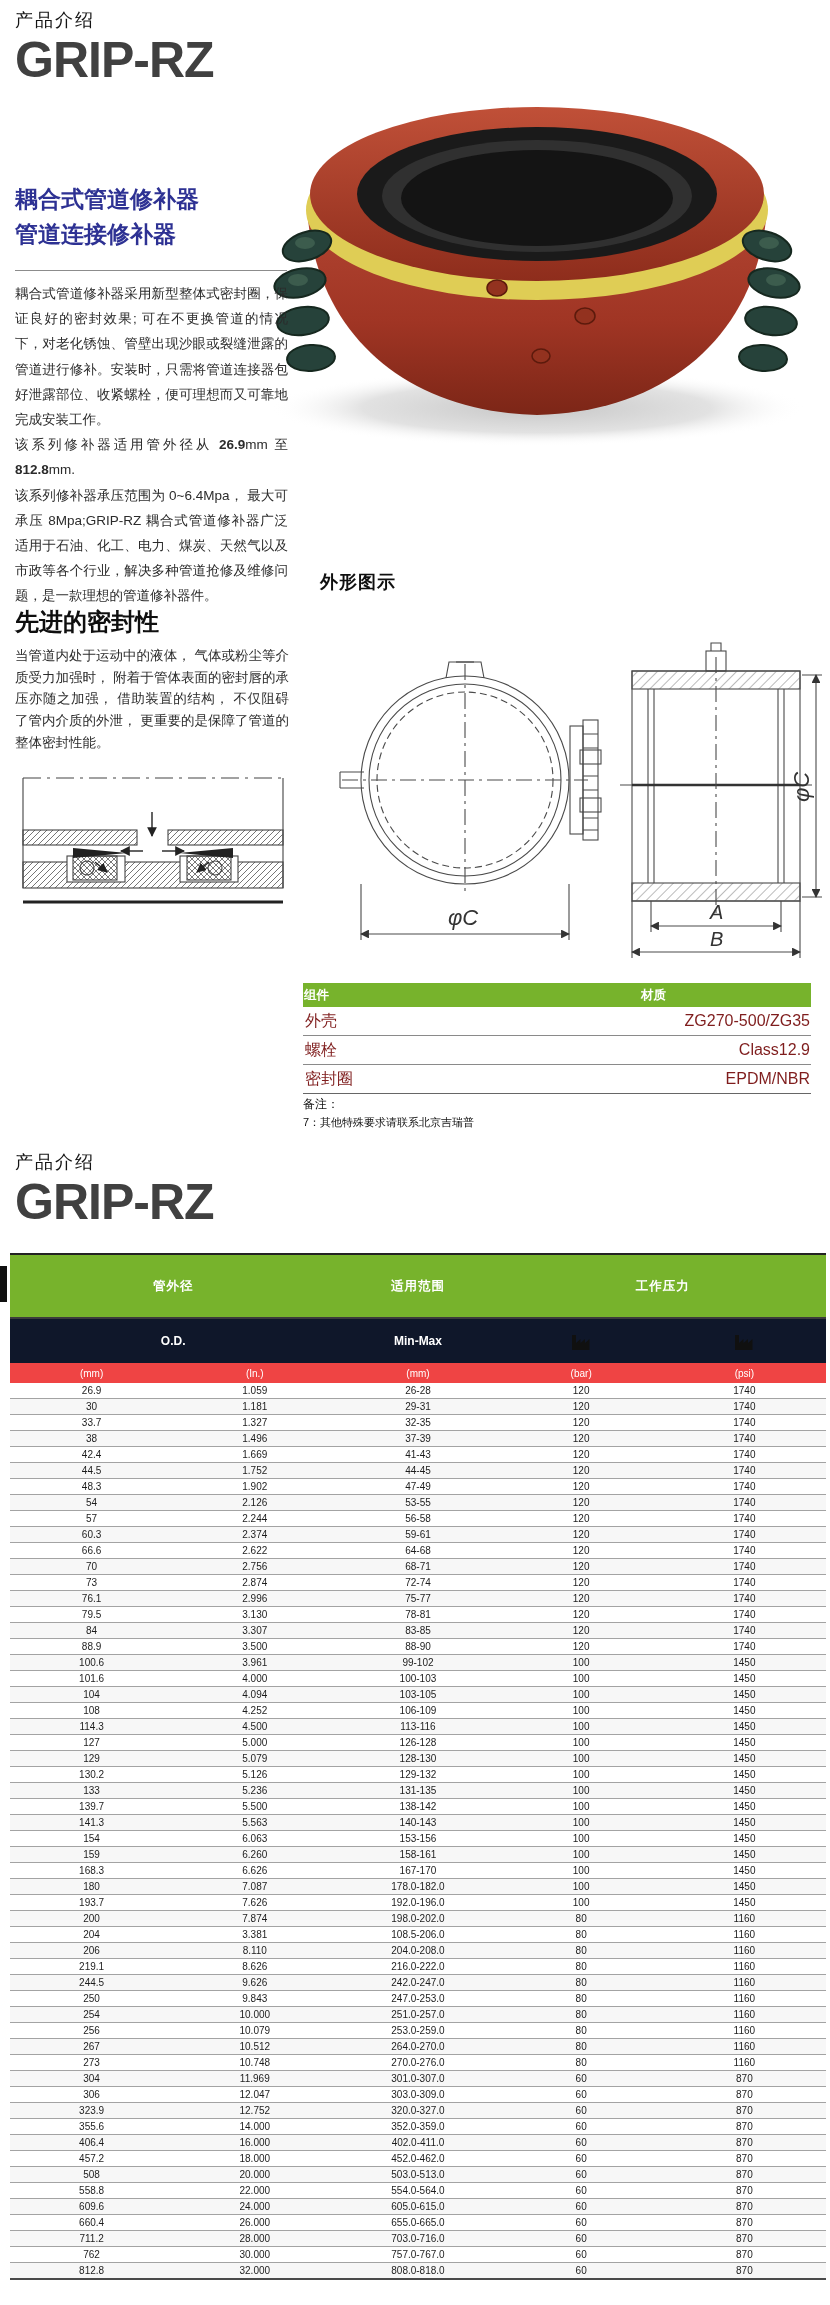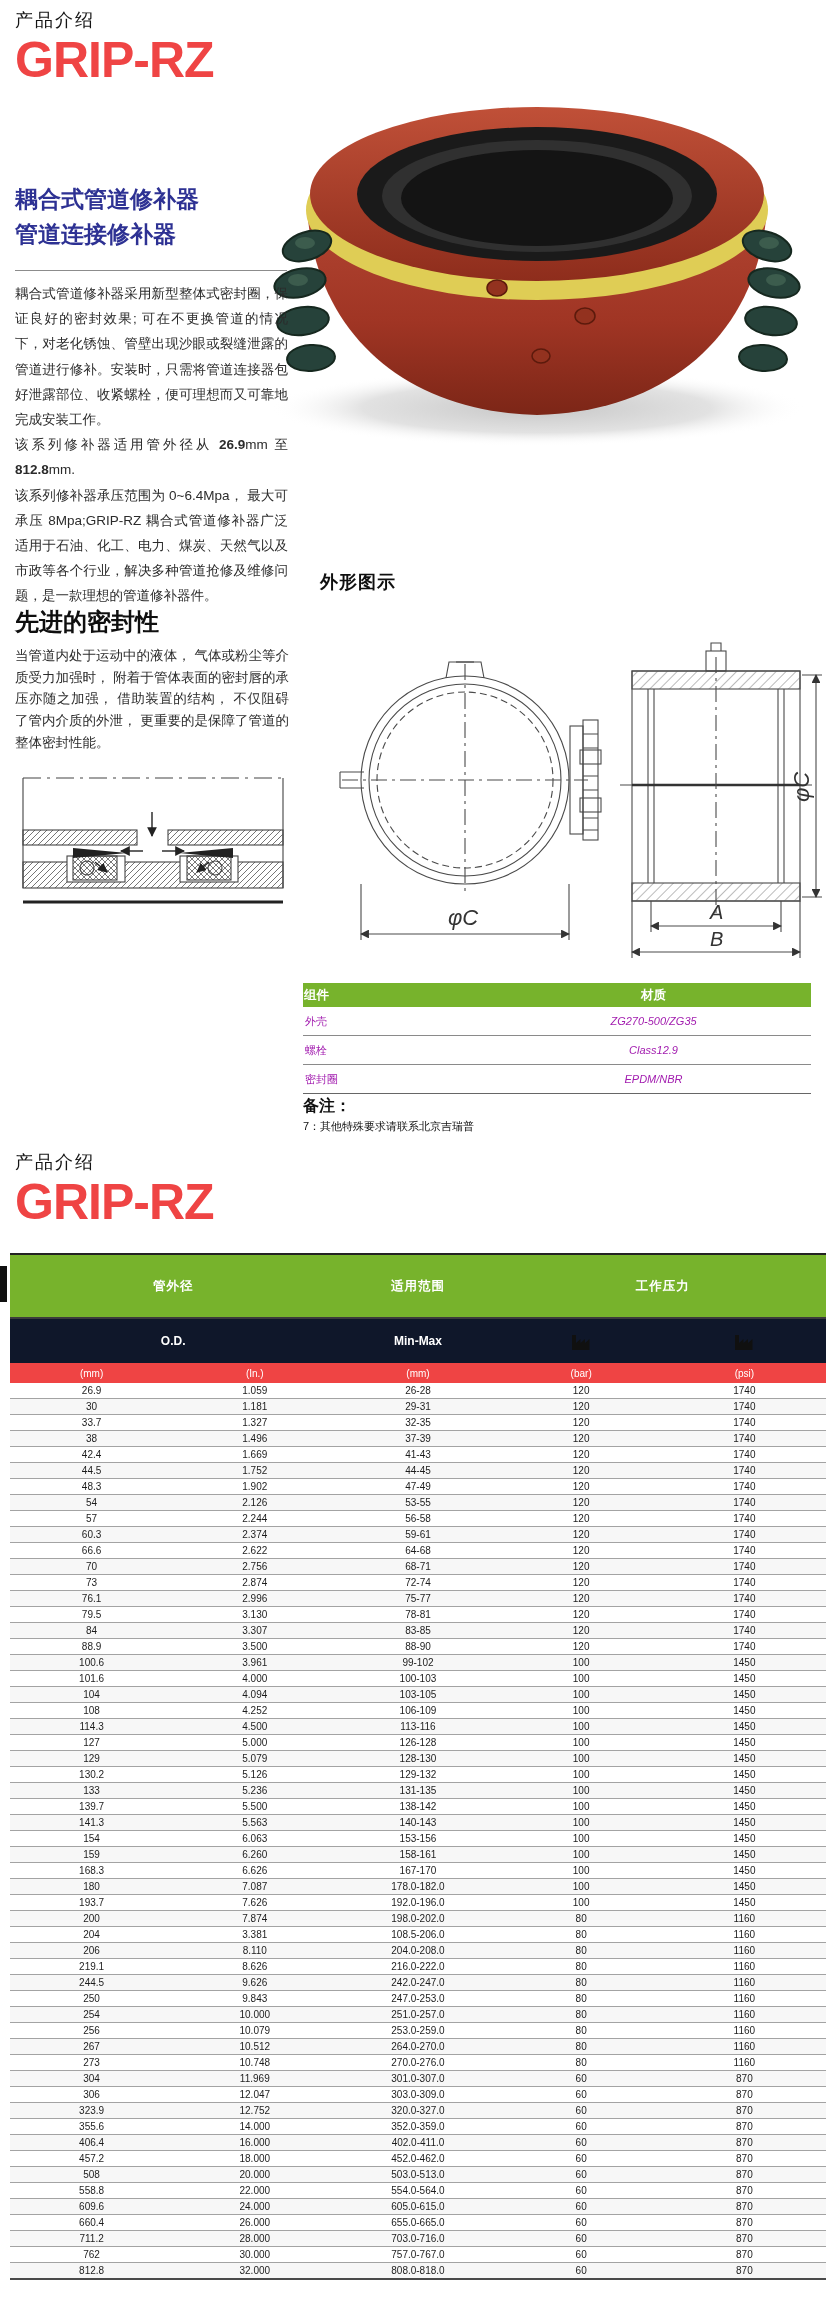--- a/index.html
+++ b/index.html
@@ -5,45 +5,45 @@
   html,body{margin:0;padding:0;background:#fff;}
   .page{
     position:relative;width:830px;height:2305px;margin:0 auto;background:#fff;
     font-family:"Liberation Sans","DejaVu Sans",sans-serif;color:#222;overflow:hidden;
   }
   
   .hd{position:absolute;left:15px;}
   .hd1{top:8px;}
   .hd2{top:1150px;}
   .kicker{font-size:18px;color:#141414;letter-spacing:2px;}
-  .brand{font-size:50px;font-weight:800;color:#ef4444;letter-spacing:-1px;line-height:1.0;margin-top:3px;}
+  .brand{font-size:50px;font-weight:800;color:#404040;letter-spacing:-1px;line-height:1.0;margin-top:3px;}
   
   .product-photo{position:absolute;left:245px;top:78px;width:585px;height:375px;}
   
   .intro-head{position:absolute;left:15px;top:182px;font-size:23px;font-weight:800;color:#2d3193;line-height:35px;}
   .divider{position:absolute;left:15px;top:270px;width:272px;height:1px;background:#8c8c8c;}
   .intro-text{position:absolute;left:15px;top:281px;width:273px;font-size:13.5px;line-height:25.2px;color:#2b2b2b;text-align:justify;text-justify:inter-ideograph;}
   .intro-text p{margin:0;}
   .seal-head{position:absolute;left:15px;top:606px;font-size:24px;font-weight:800;color:#0f0f0f;margin:0;}
   .seal-para{position:absolute;left:15px;top:645px;width:274px;font-size:13.5px;line-height:21.7px;color:#2b2b2b;text-align:justify;text-justify:inter-ideograph;margin:0;}
   .seal-diagram{position:absolute;left:15px;top:772px;width:276px;height:136px;}
   
   .outline-head{position:absolute;left:320px;top:570px;font-size:18px;font-weight:700;color:#0f0f0f;margin:0;letter-spacing:1px;}
   .drawings{position:absolute;left:330px;top:622px;width:495px;height:352px;}
   
   .materials{position:absolute;left:303px;top:983px;width:508px;}
   .materials table{width:100%;border-collapse:collapse;}
   .materials thead th{background:#77b32c;color:#fff;font-size:12.5px;font-weight:600;height:22px;}
   .materials thead th:first-child{text-align:left;width:38%;}
-  .materials tbody td{font-size:11px;color:#a21caf;height:26px;border-bottom:1px solid #8a8a8a;}
+  .materials tbody td{font-size:16px;color:#7f1d1d;height:26px;border-bottom:1px solid #8a8a8a;}
   .materials tbody td.mkey{text-align:left;padding-left:2px;}
-  .materials tbody td.mval{text-align:center;font-style:italic;}
+  .materials tbody td.mval{text-align:right;}
   .materials tbody tr:last-child td{border-bottom:1.5px solid #666;}
   .note{position:absolute;left:303px;top:1096px;color:#111;}
-  .note-title{font-weight:700;font-size:16px;}
+  .note-title{font-weight:400;font-size:12px;}
   .note-line{font-size:11px;margin-top:2px;}
   
   .edge-mark{position:absolute;left:0;top:1266px;width:7px;height:36px;background:#111;}
   .spec{position:absolute;left:10px;top:1253px;width:816px;border-collapse:collapse;table-layout:fixed;}
   .spec col{width:20%;}
   .spec tr.grp th{background:#77b32c;color:#fff;font-weight:600;font-size:12.5px;height:60px;border-top:2px solid #222;border-bottom:2px solid #3c3c3c;letter-spacing:1px;}
   .spec tr.sub th{background:#0f172a;color:#fff;font-size:12px;font-weight:600;height:42px;}
   .spec tr.unit th{background:#ef4444;color:#fff;font-size:10px;font-weight:400;height:18px;}
   .spec tbody td{font-size:10px;line-height:15px;height:15px;padding:0;color:#1c1c1c;text-align:center;border-bottom:1px solid #a3a3a3;background:#fff;}
   .spec tbody tr:nth-child(even) td{background:#f7f7f7;}

